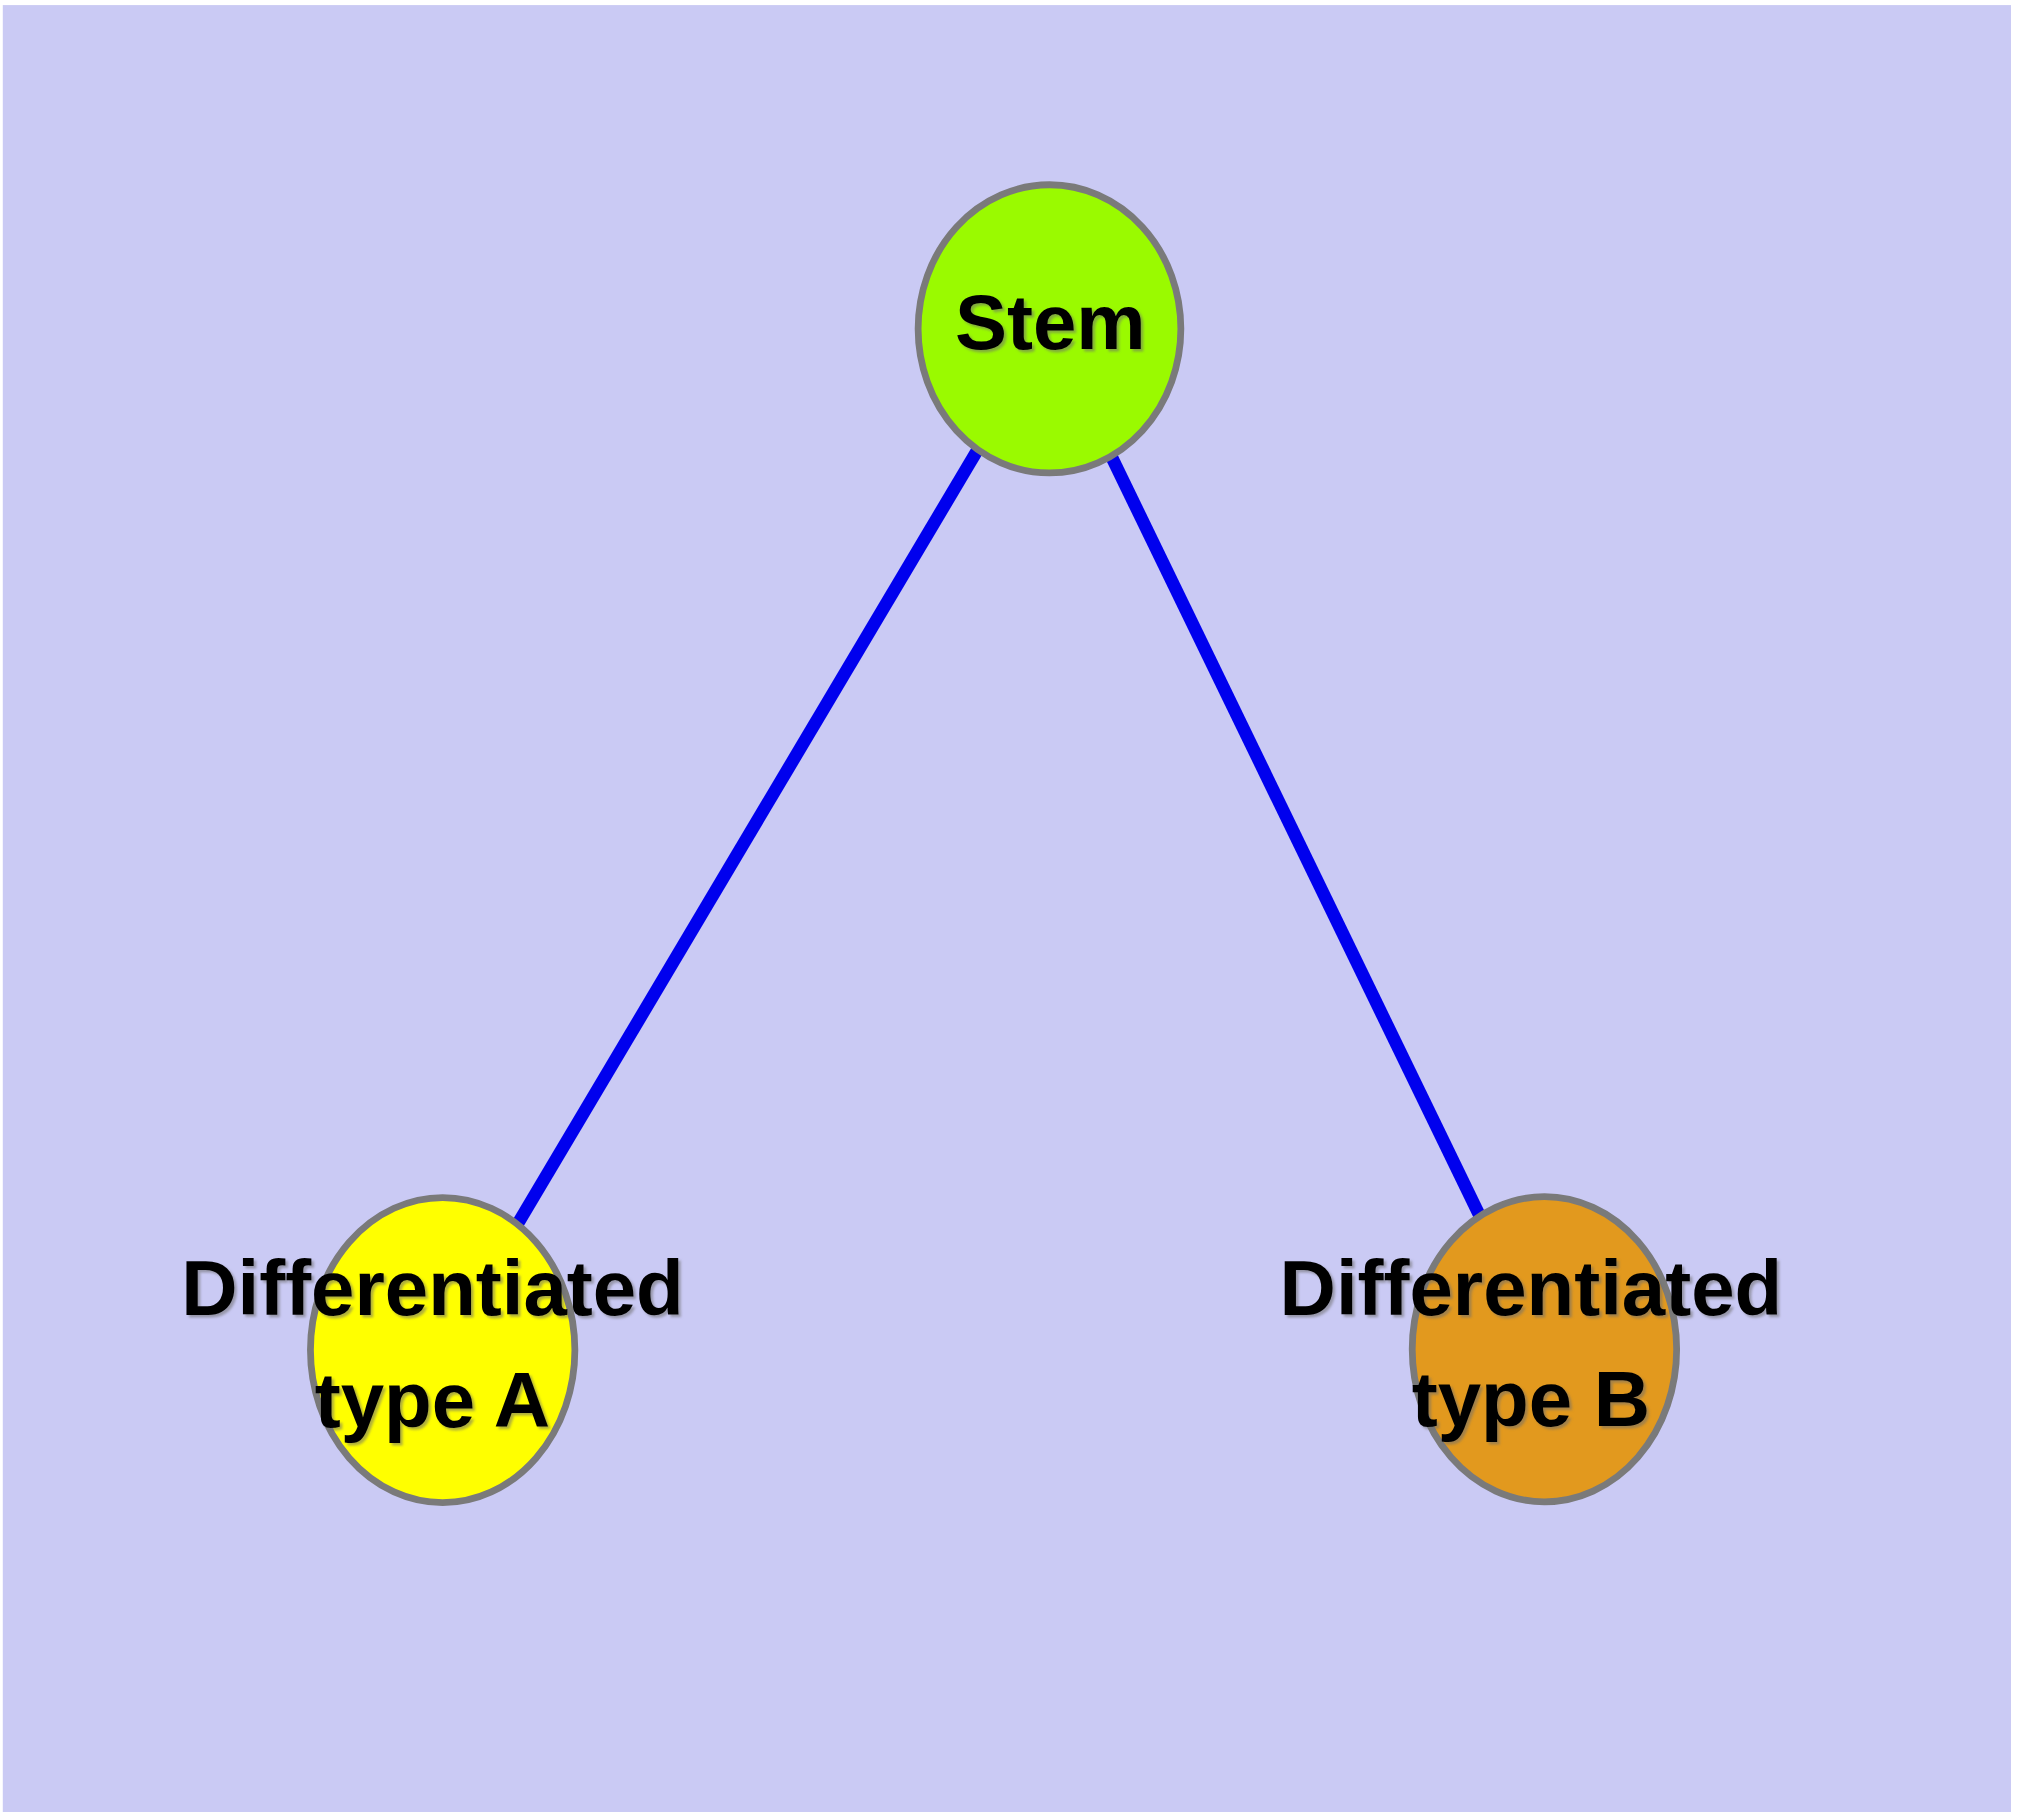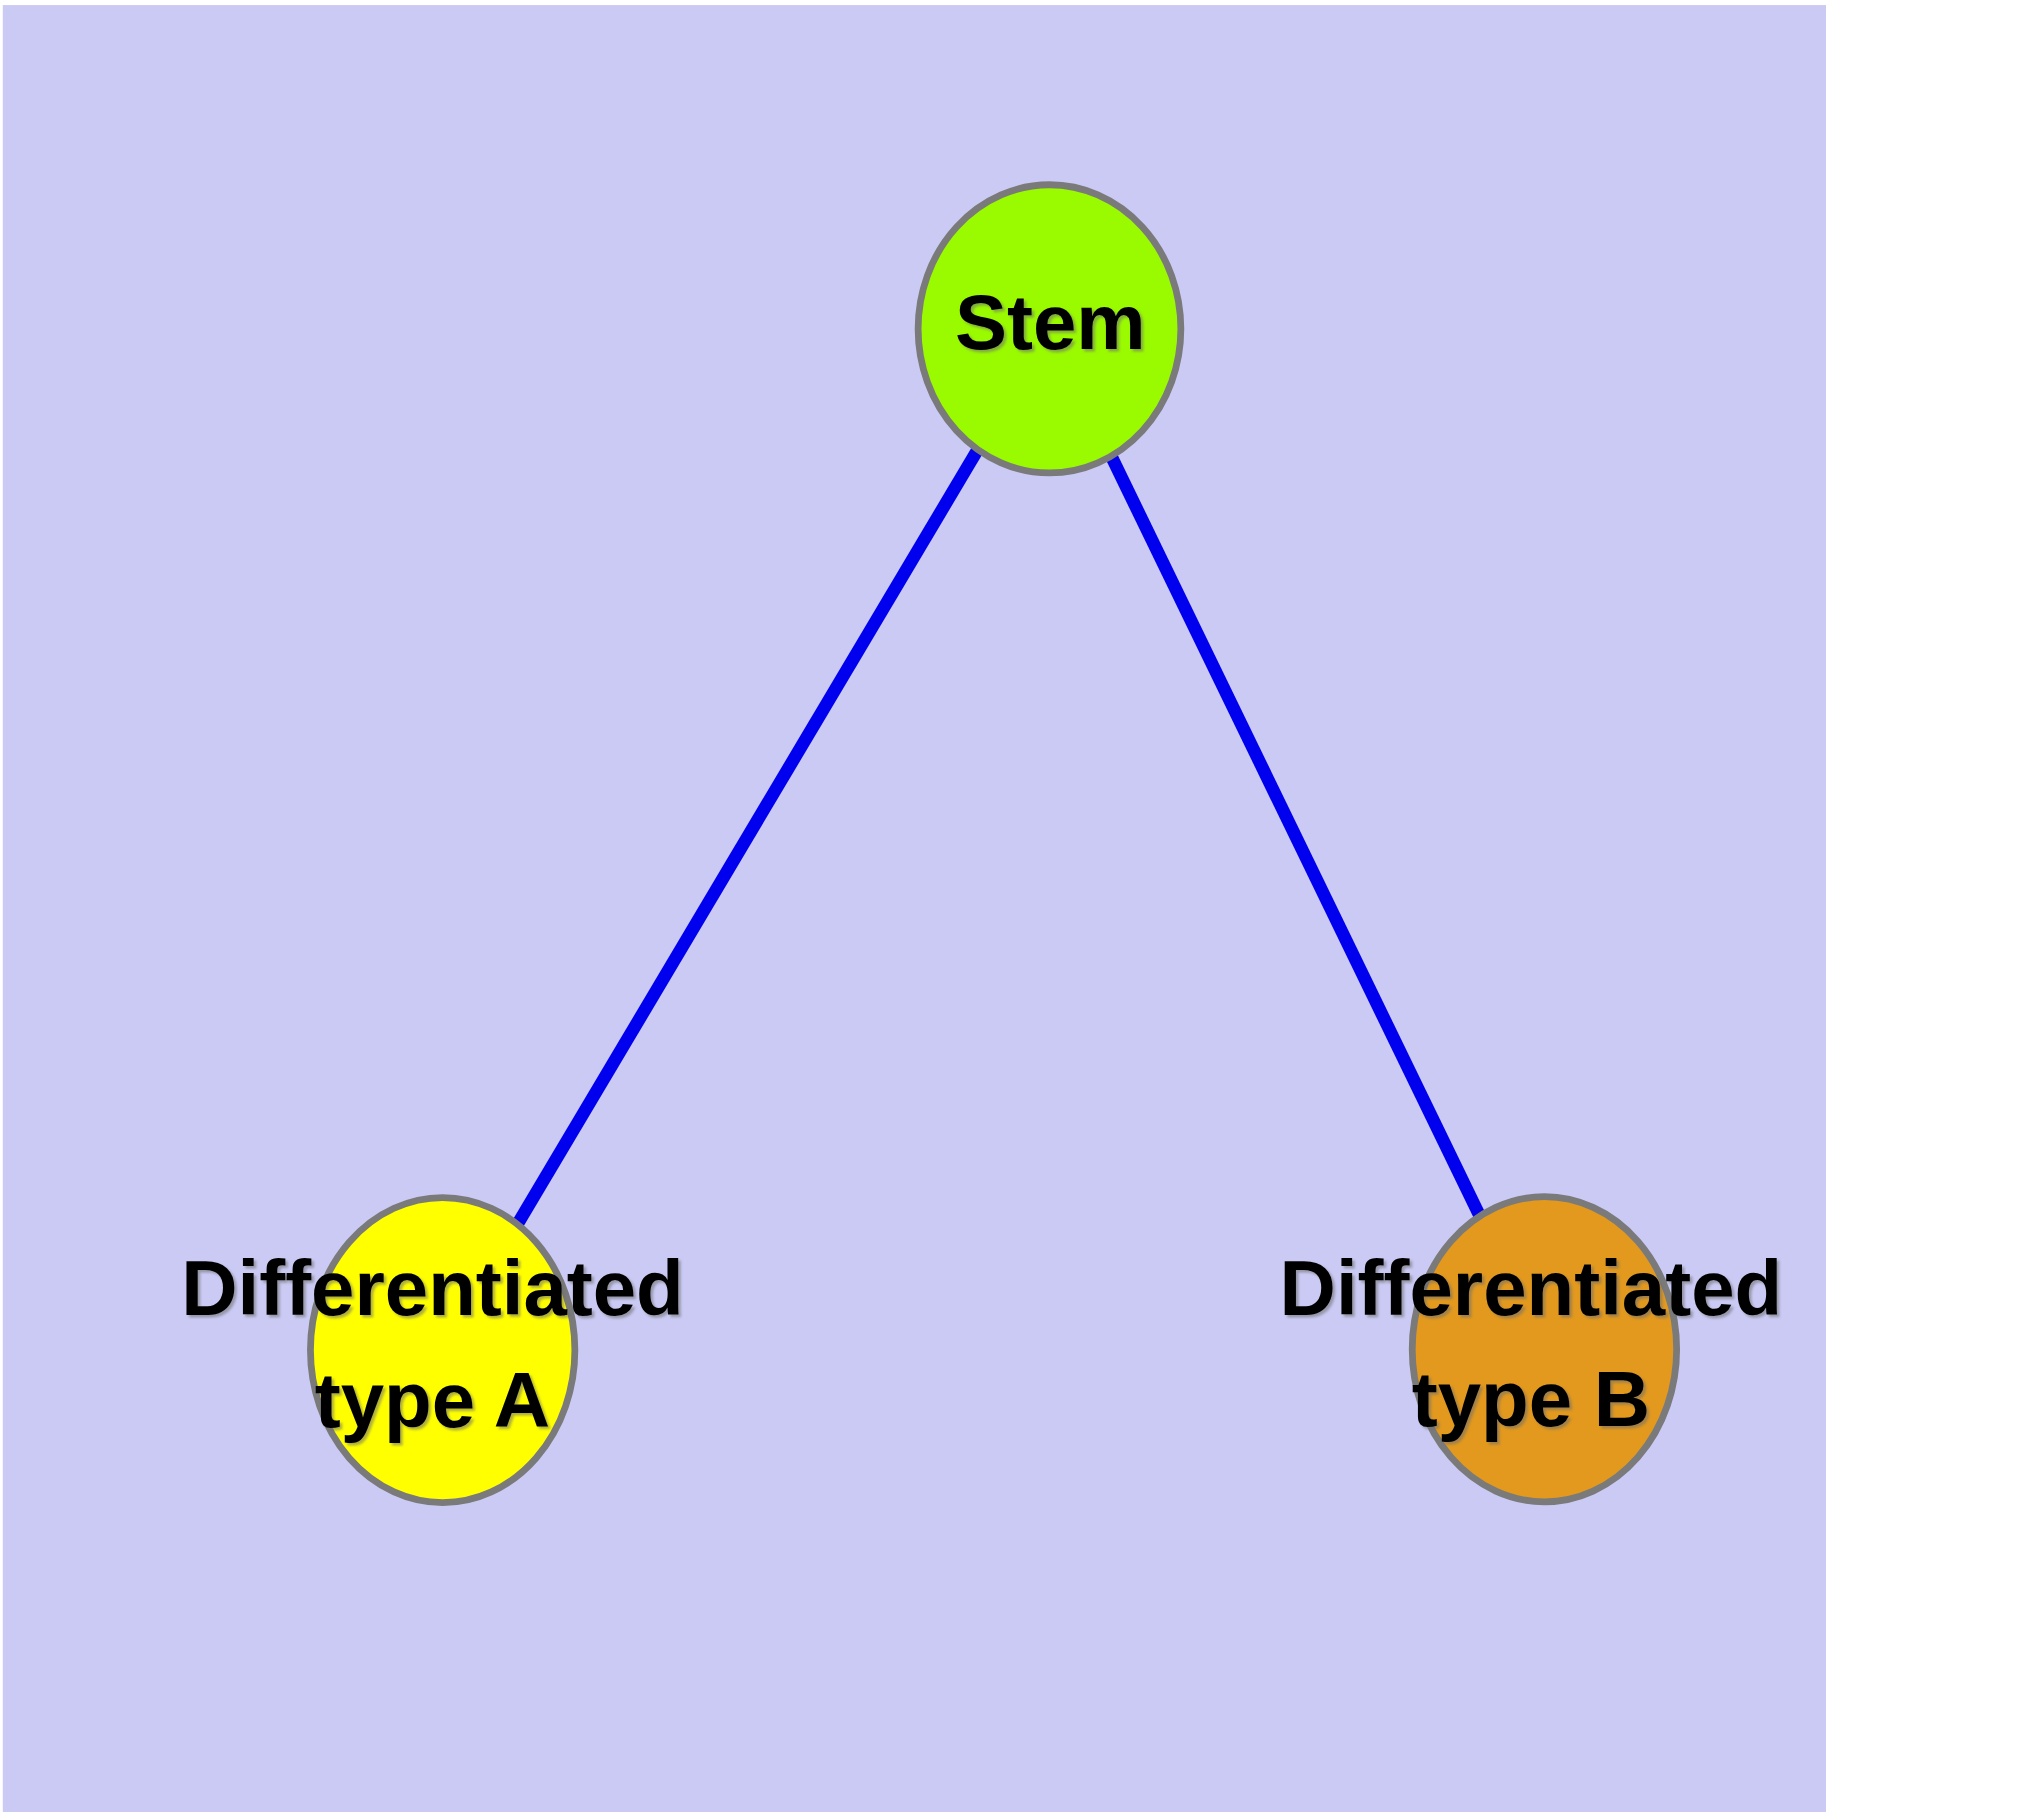--- a/index.html
+++ b/index.html
@@ -2,21 +2,21 @@
 <html style="font-size:13.6px"><head>
 <meta charset="utf-8">
 <style>
   html, body {
     margin: 0;
     padding: 0;
     background: #ffffff;
   }
   .stage {
     position: relative;
-    width: 1826px;
+    width: 2011px;
     height: 1812px;
     overflow: hidden;
     background: #ffffff;
   }
   svg.graph {
     display: block;
     width: 2021px;
     height: 1812px;
   }
   .edge {

